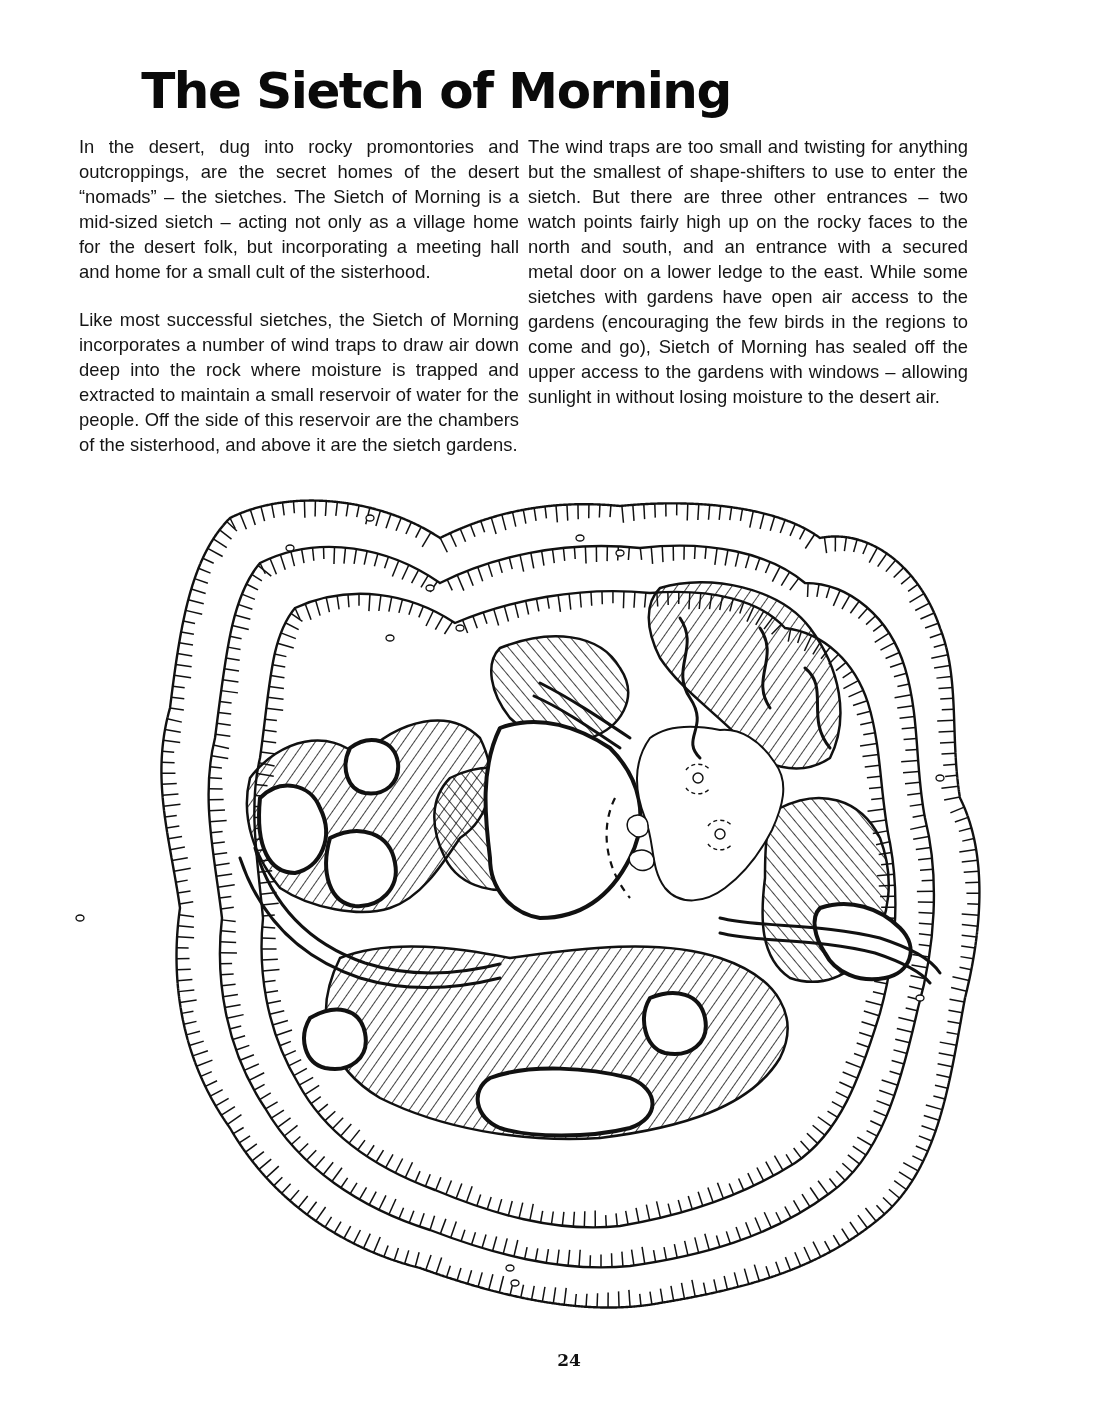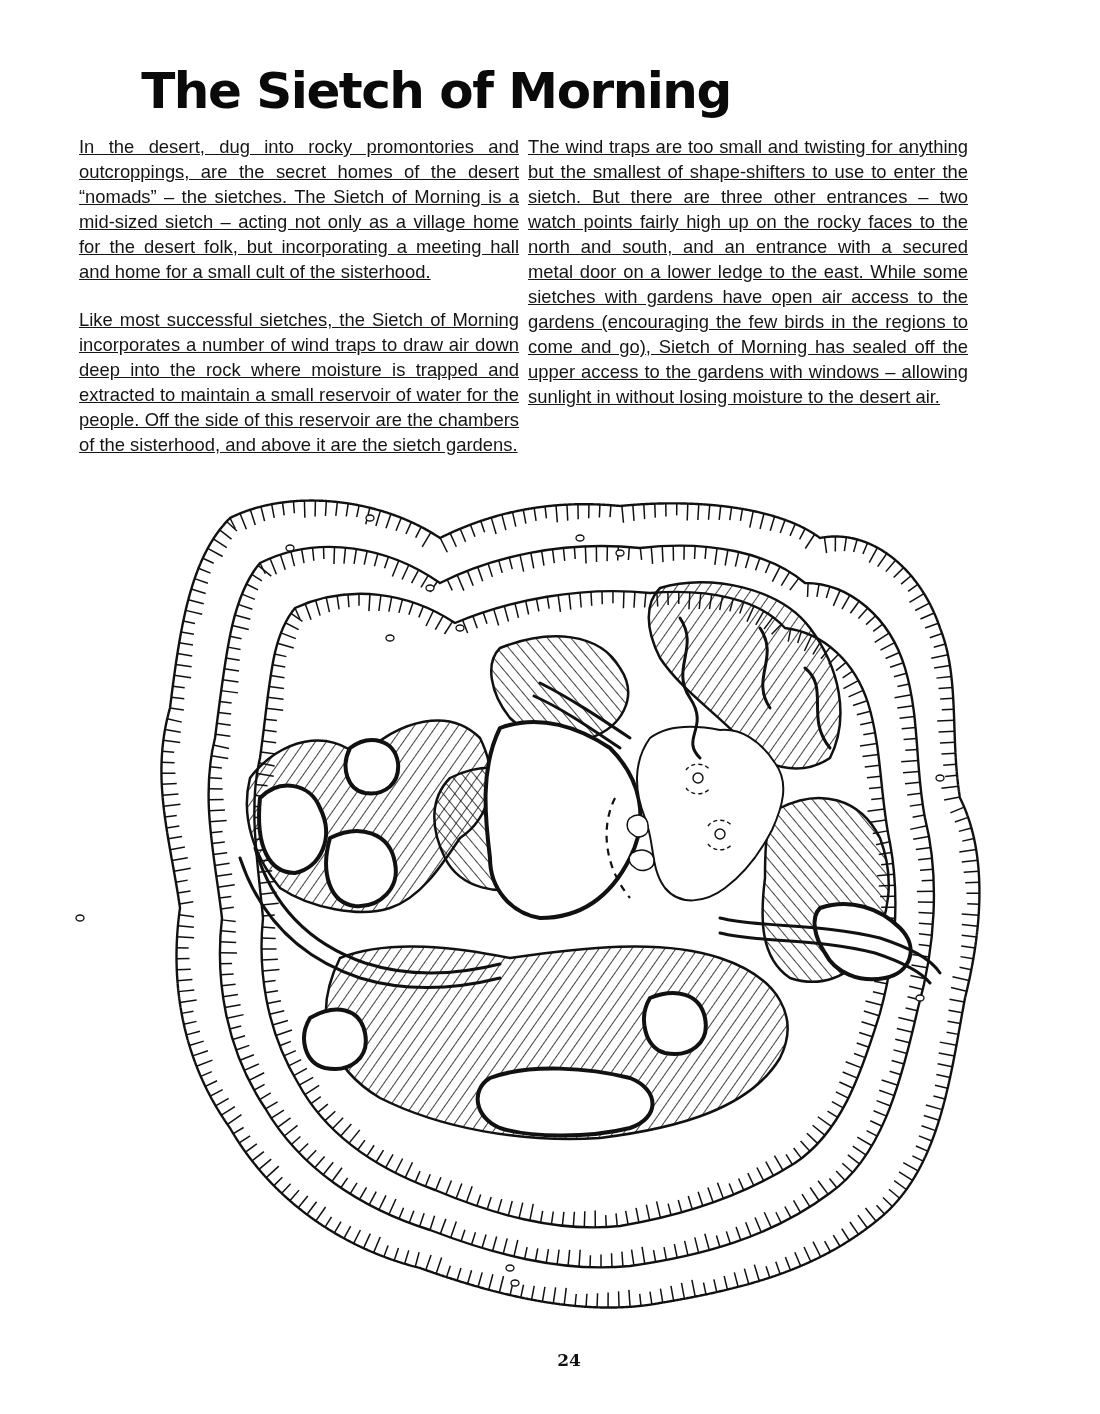--- a/index.html
+++ b/index.html
@@ -5,21 +5,21 @@
     html, body { margin: 0; padding: 0; background: #ffffff; }
     body { width: 1100px; height: 1414px; position: relative; overflow: hidden; color: #111; }
     .page-title {
       position: absolute; left: 0; width: 872px; top: 66px; text-align: center;
       font-family: "DejaVu Sans", sans-serif; font-weight: bold; font-size: 50px;
       letter-spacing: -1.5px; color: #0a0a0a; line-height: 1;
     }
     .col {
       position: absolute; top: 134px; width: 440px;
       font-family: "Liberation Sans", sans-serif; font-size: 18.4px; line-height: 25px;
-      text-align: justify; color: #151515; text-decoration: underline;
+      text-align: justify; color: #151515;
     }
     .col p { margin: 0 0 23px 0; hyphens: none; }
     .col-left { left: 79px; }
     .col-right { left: 528px; }
     .map {
       position: absolute; left: 60px; top: 478px; width: 990px; height: 860px;
     }
     .page-number {
       position: absolute; left: 0; width: 1100px; top: 1350px; text-align: center;
       font-family: "DejaVu Serif", serif; font-weight: bold; font-size: 17px; color: #111; padding-left: 19px;

